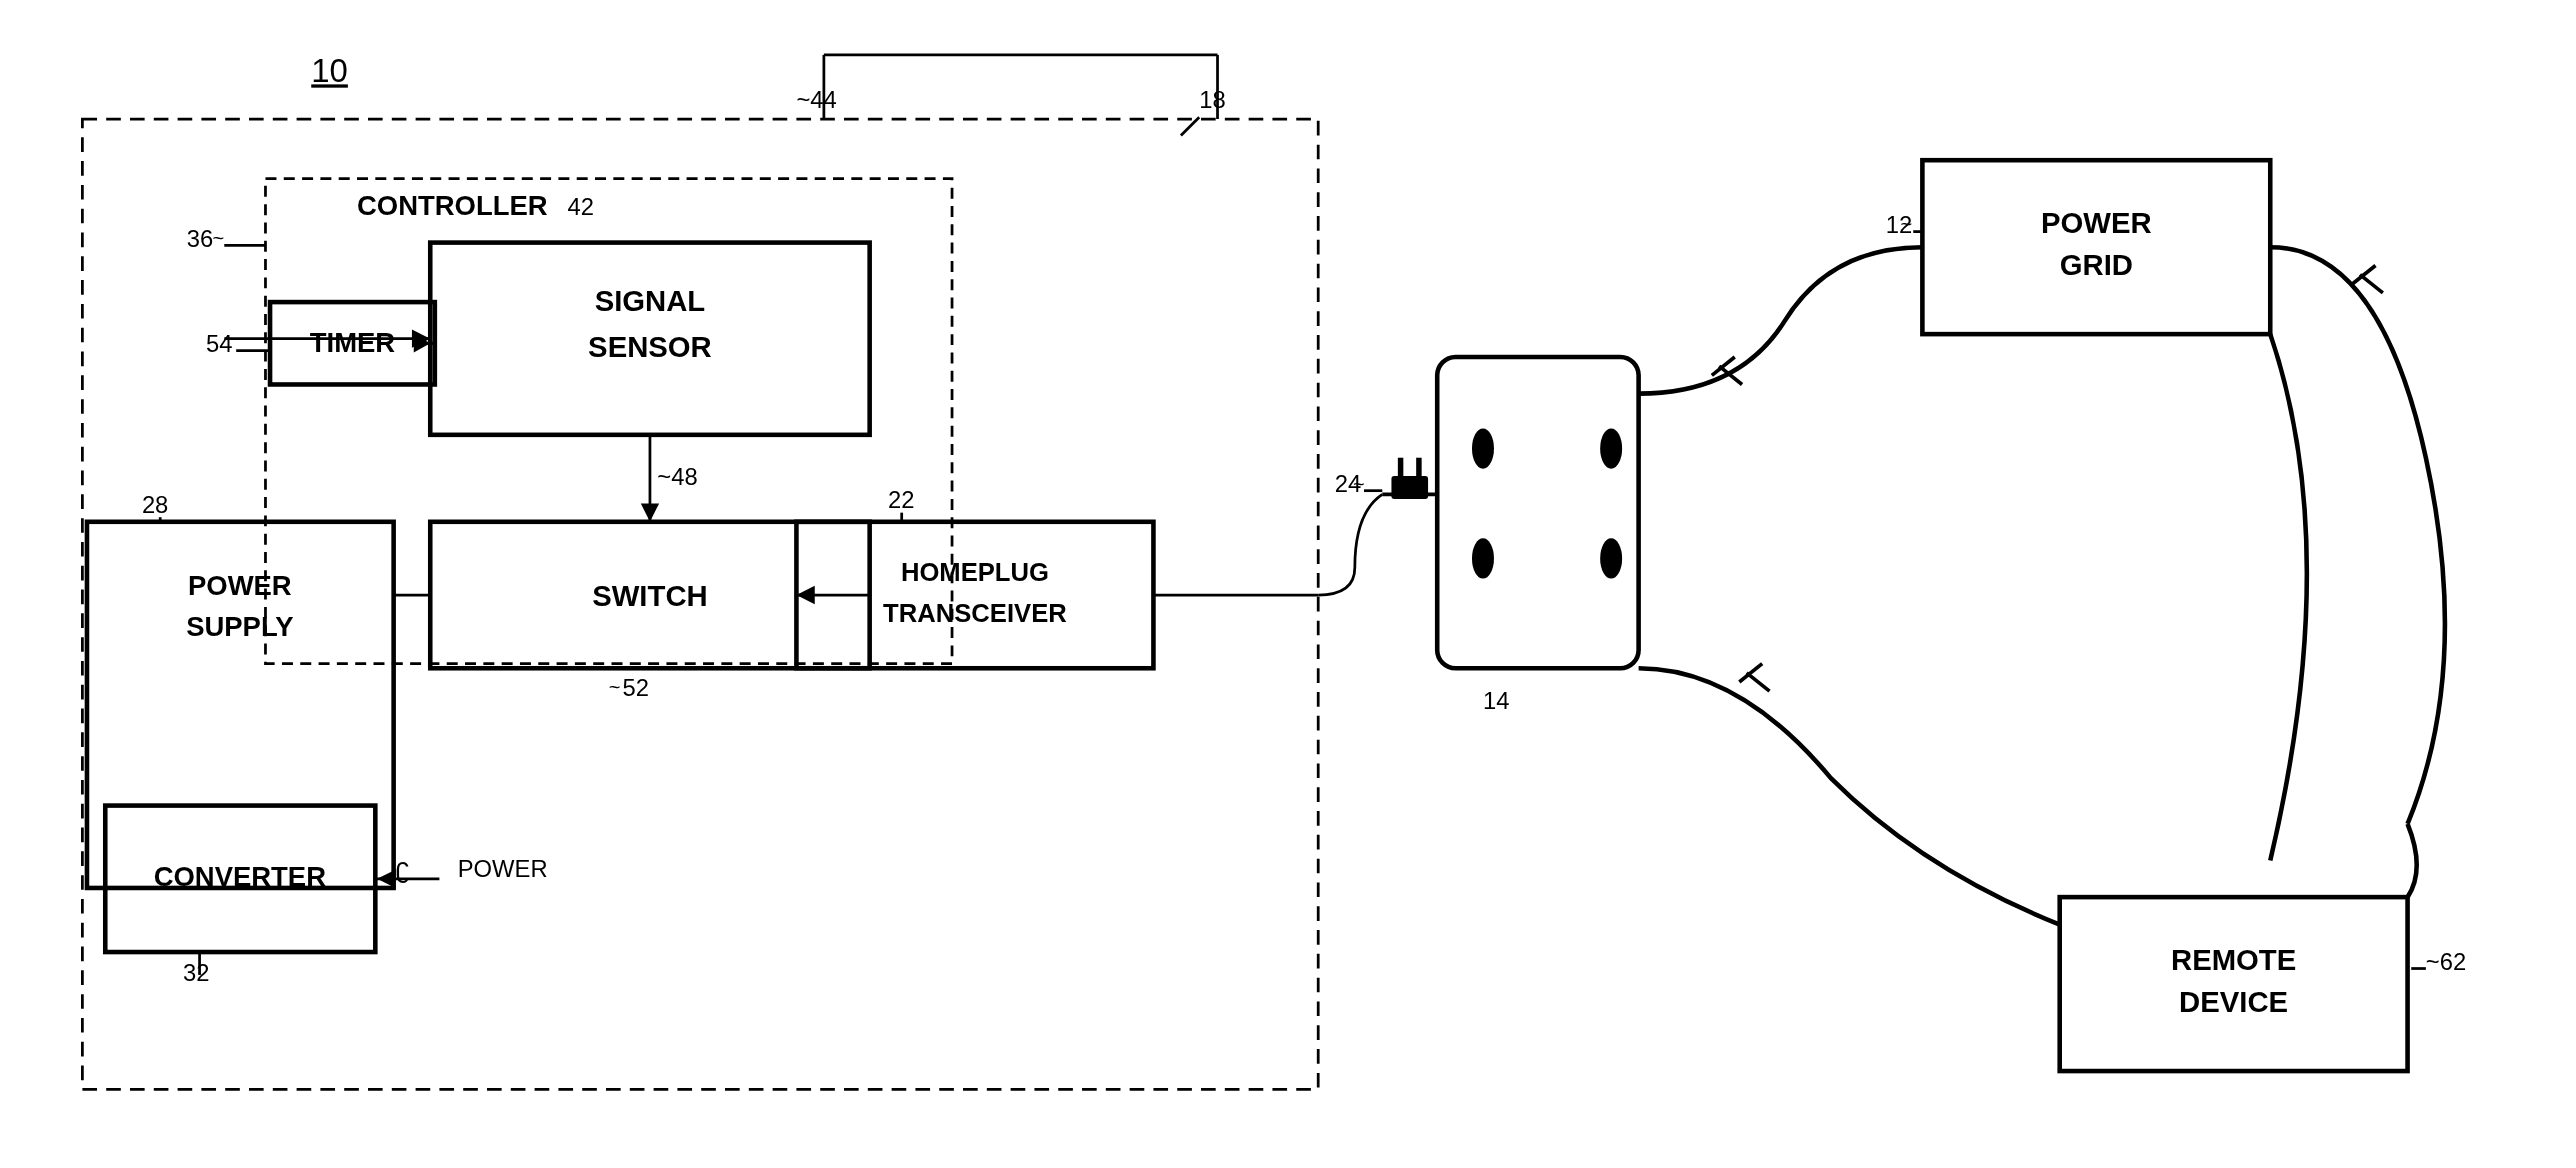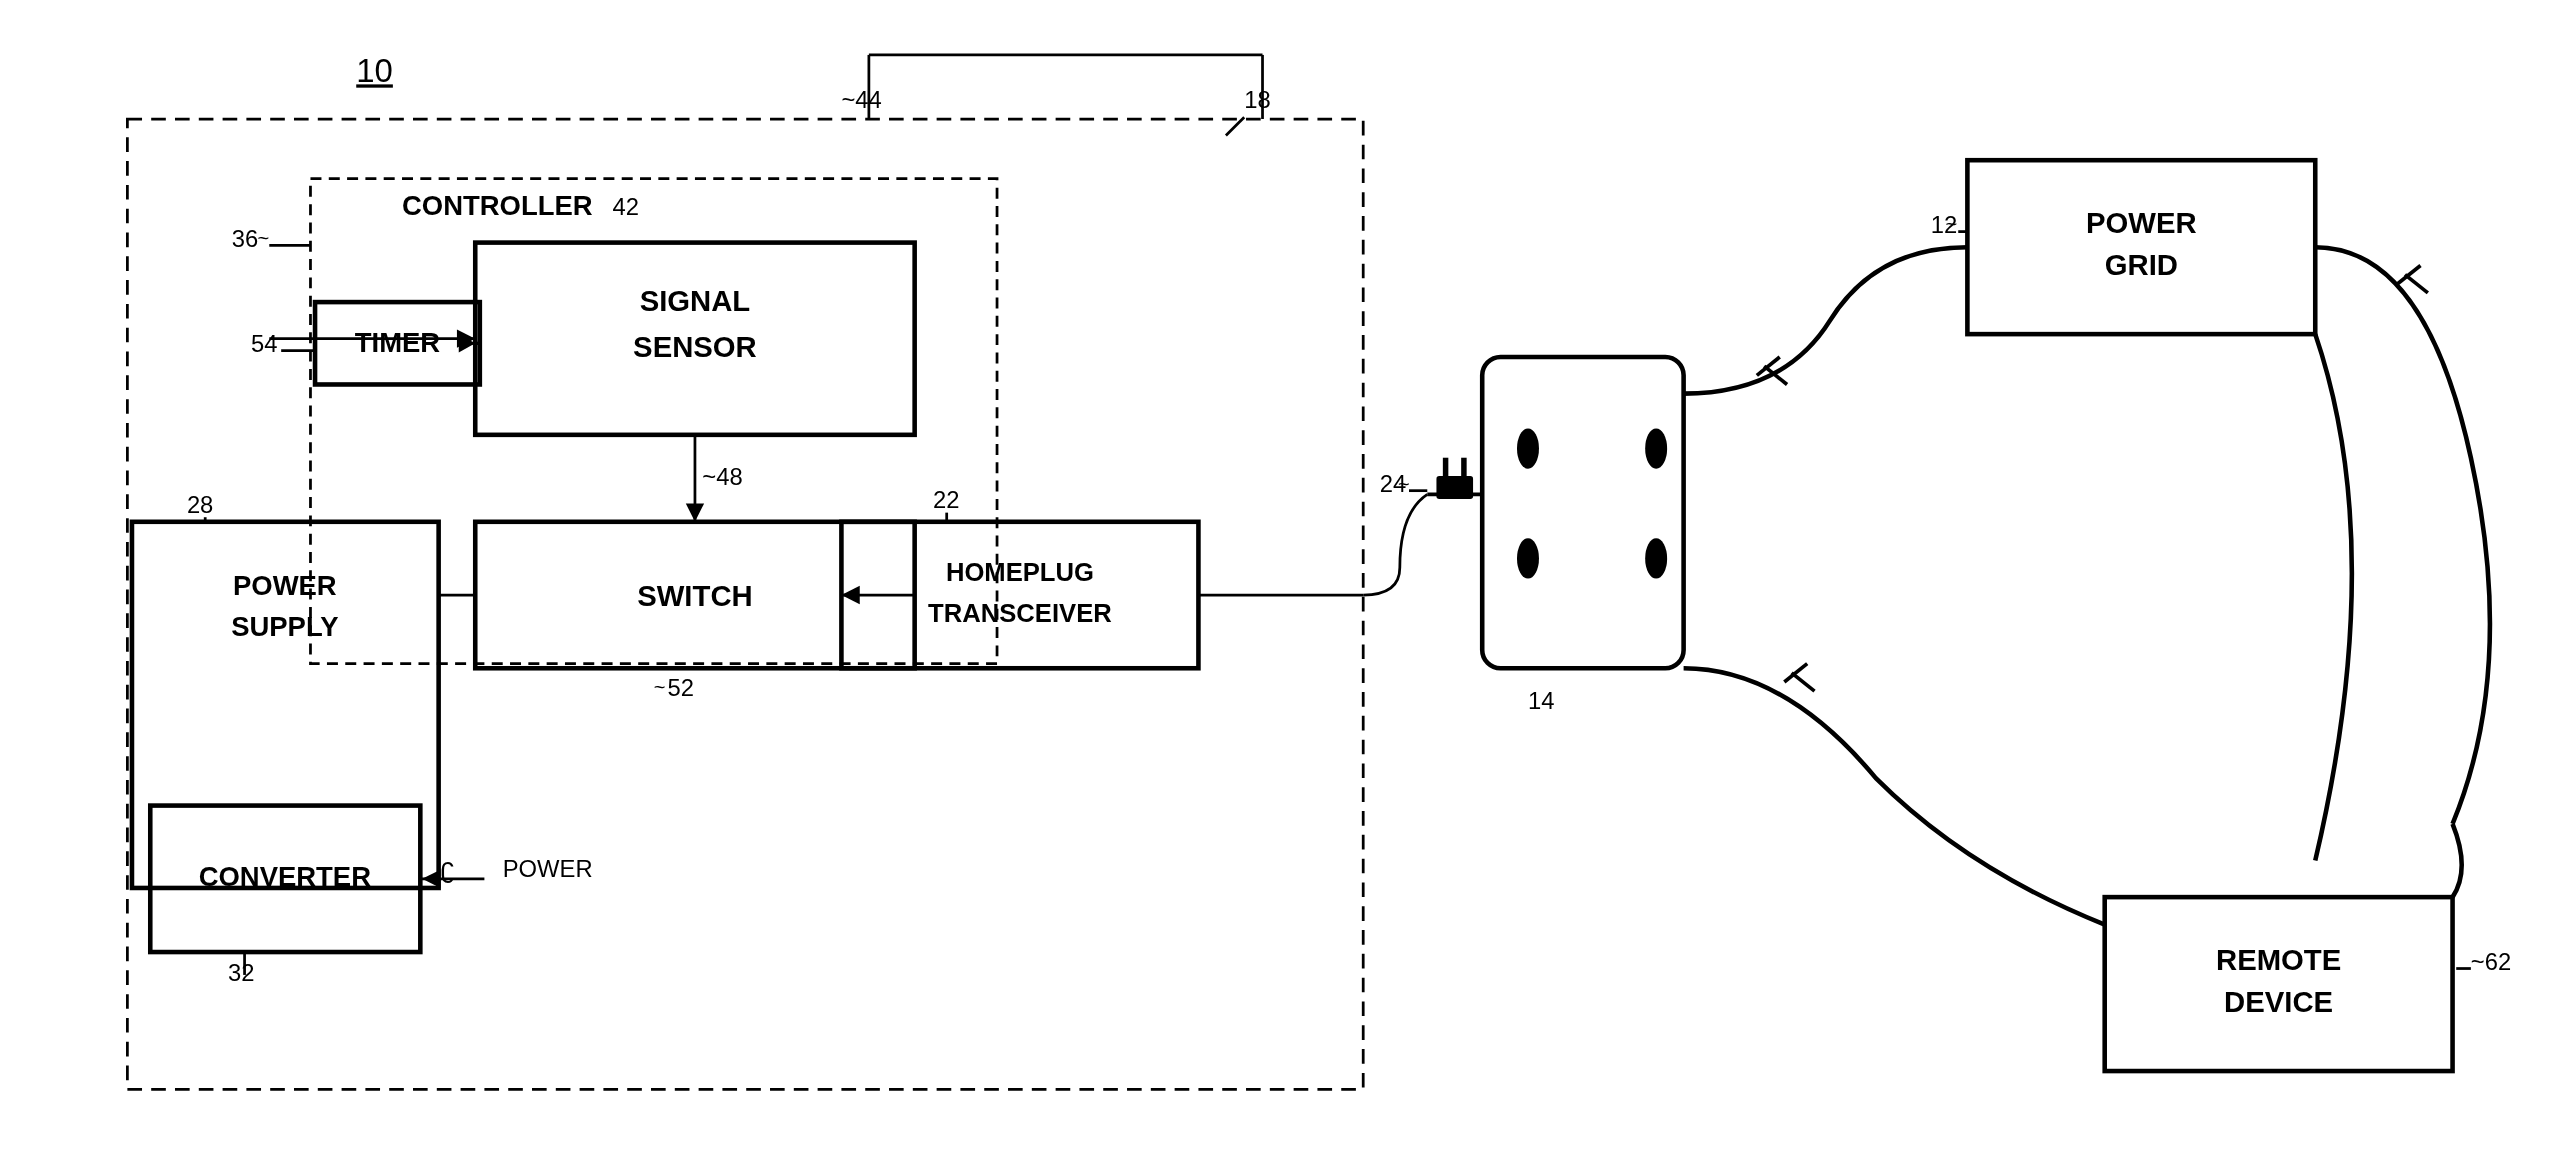--- a/index.html
+++ b/index.html
@@ -9,21 +9,20 @@
       width: 2576px;
       height: 1169px;
       overflow: hidden;
       position: relative;
     }
     .diagram-container {
       position: absolute;
       top: 0; left: 0;
       width: 2576px;
       height: 1042px;
-      padding-left: 45px;
     }
     svg {
       width: 2576px;
       height: 1169px;
     }
   </style>
 </head>
 <body>
 
 <div class="diagram-container">

